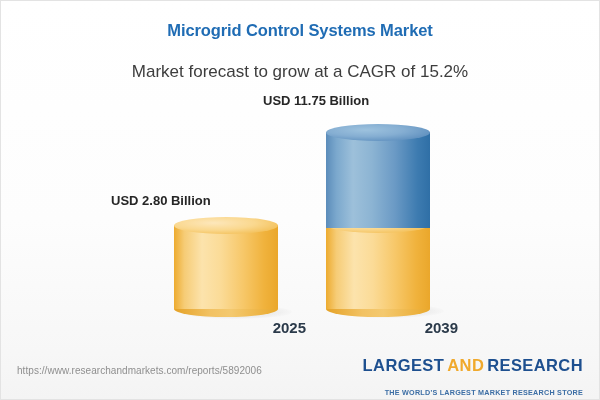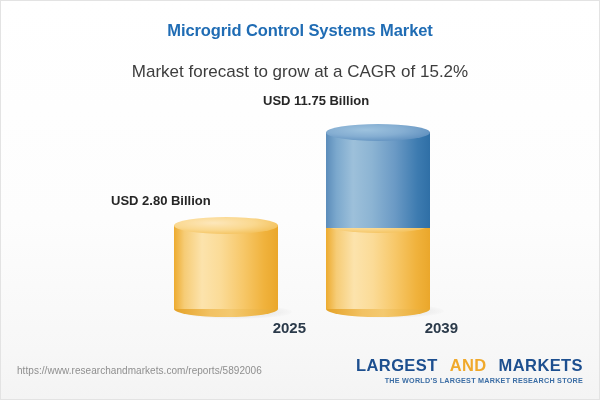--- a/index.html
+++ b/index.html
@@ -180,21 +180,21 @@
     font-weight: bold;
     letter-spacing: 0.4px;
     line-height: 1.05;
     color: #1d4f8f;
     white-space: nowrap;
   }
   .logo-and {
     color: #f0a92c;
   }
   .logo-tagline {
-    margin-top: 2px;
+    margin-top: 14px;
     font-size: 7.2px;
     font-weight: bold;
     letter-spacing: 0.25px;
     color: #3c6ea5;
     white-space: nowrap;
   }
 </style>
 </head>
 <body>
 
@@ -244,18 +244,18 @@
 
       <div class="cat-label" style="left: 297px; top: 318px;">2039</div>
     </div>
 
   </div>
 
   <div class="footer">
     <div class="footer-url">https://www.researchandmarkets.com/reports/5892006</div>
 
     <div class="logo">
-      <div class="logo-main"><span>LARGEST</span><span class="logo-and" style="margin:0 12px;">AND</span><span>MARKETS</span></div>
+      <div class="logo-main"><span>LARGEST</span><span class="logo-and" style="margin:0 3px;">AND</span><span>RESEARCH</span></div>
       <div class="logo-tagline">THE WORLD'S LARGEST MARKET RESEARCH STORE</div>
     </div>
   </div>
 
 </div>
 
 </body></html>

